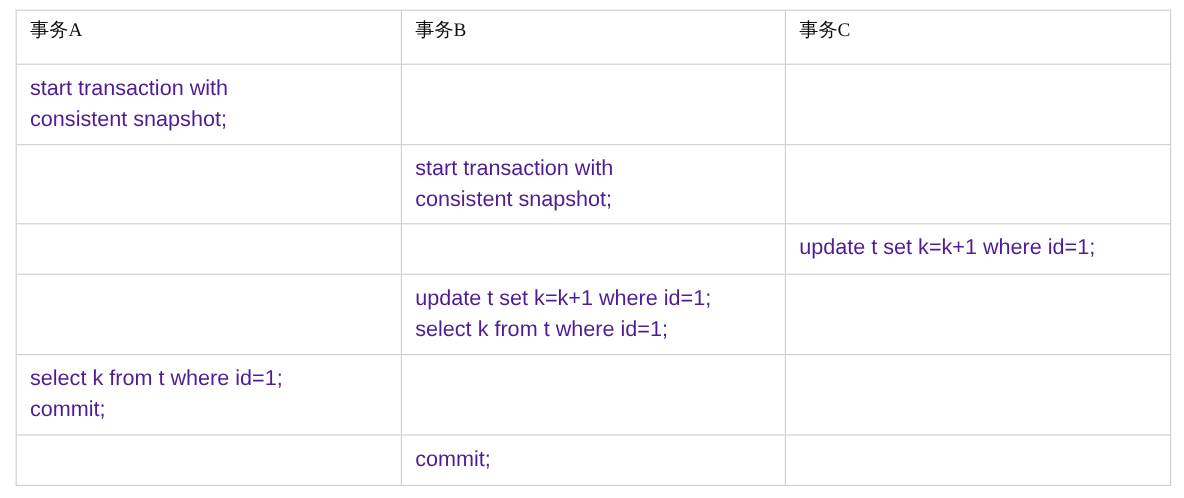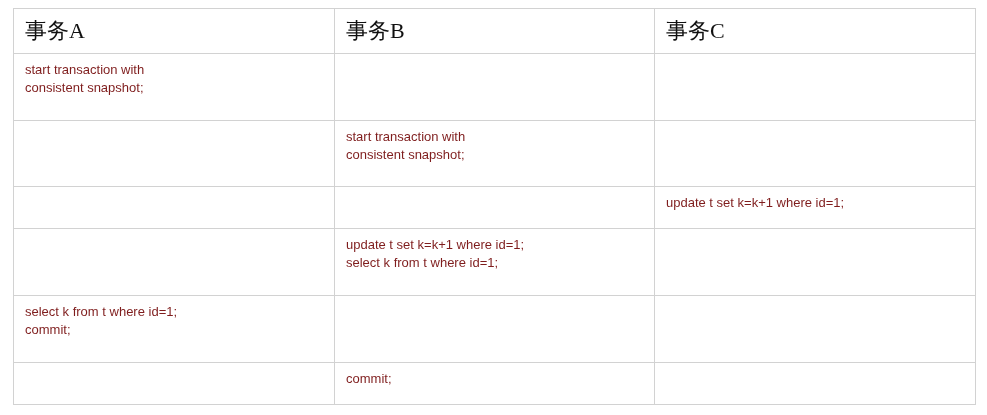--- a/index.html
+++ b/index.html
@@ -29,29 +29,29 @@
   table.txn-table col.c2 { width: 320px; }
   table.txn-table col.c3 { width: 321px; }
 
   table.txn-table th,
   table.txn-table td {
     border: 1px solid #d2d2d2;
     vertical-align: top;
     text-align: left;
     padding: 7px 0 7px 11px;
     font-weight: normal;
-    color: #7f1d1d;
-    font-size: 13px;
+    color: #4c1d95;
+    font-size: 18px;
     line-height: 1.42;
     white-space: pre-line;
   }
   table.txn-table thead th {
     height: 32px;
     font-family: "Liberation Serif", "DejaVu Serif", serif;
-    font-size: 22px;
+    font-size: 16px;
     padding-top: 6px;
     padding-bottom: 6px;
     color: #111111;
   }
   table.txn-table tbody td {
     height: 52px;
     box-sizing: border-box;
   }
   table.txn-table tbody tr.r1 td { height: 67px; }
   table.txn-table tbody tr.r2 td { height: 66px; }

